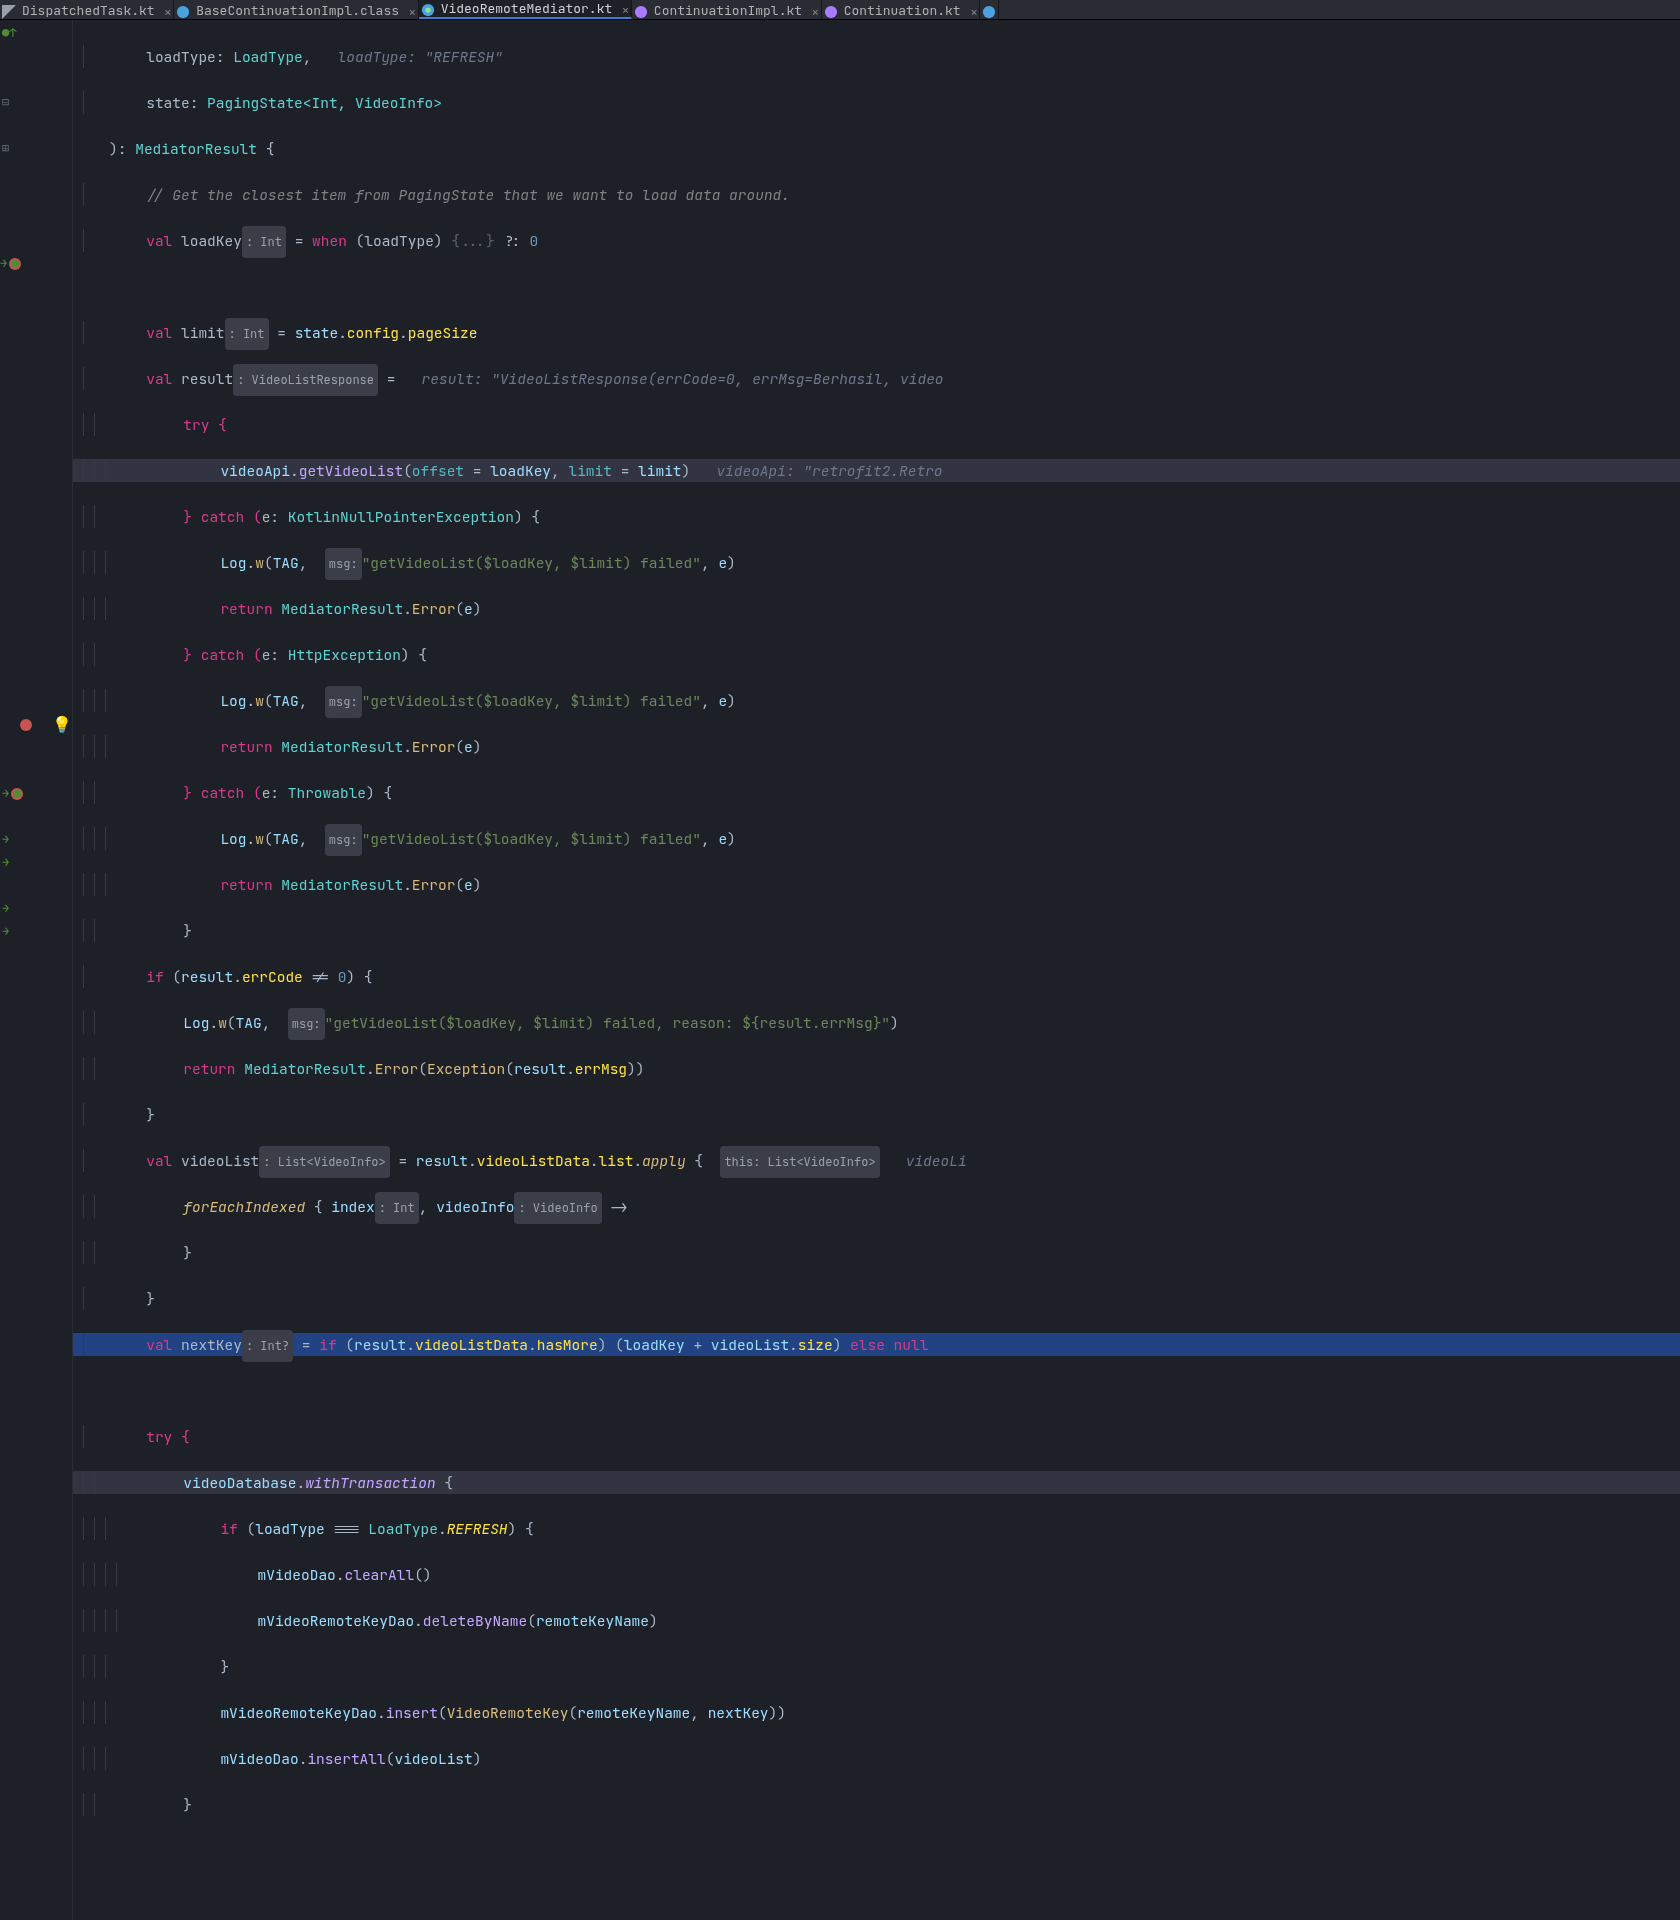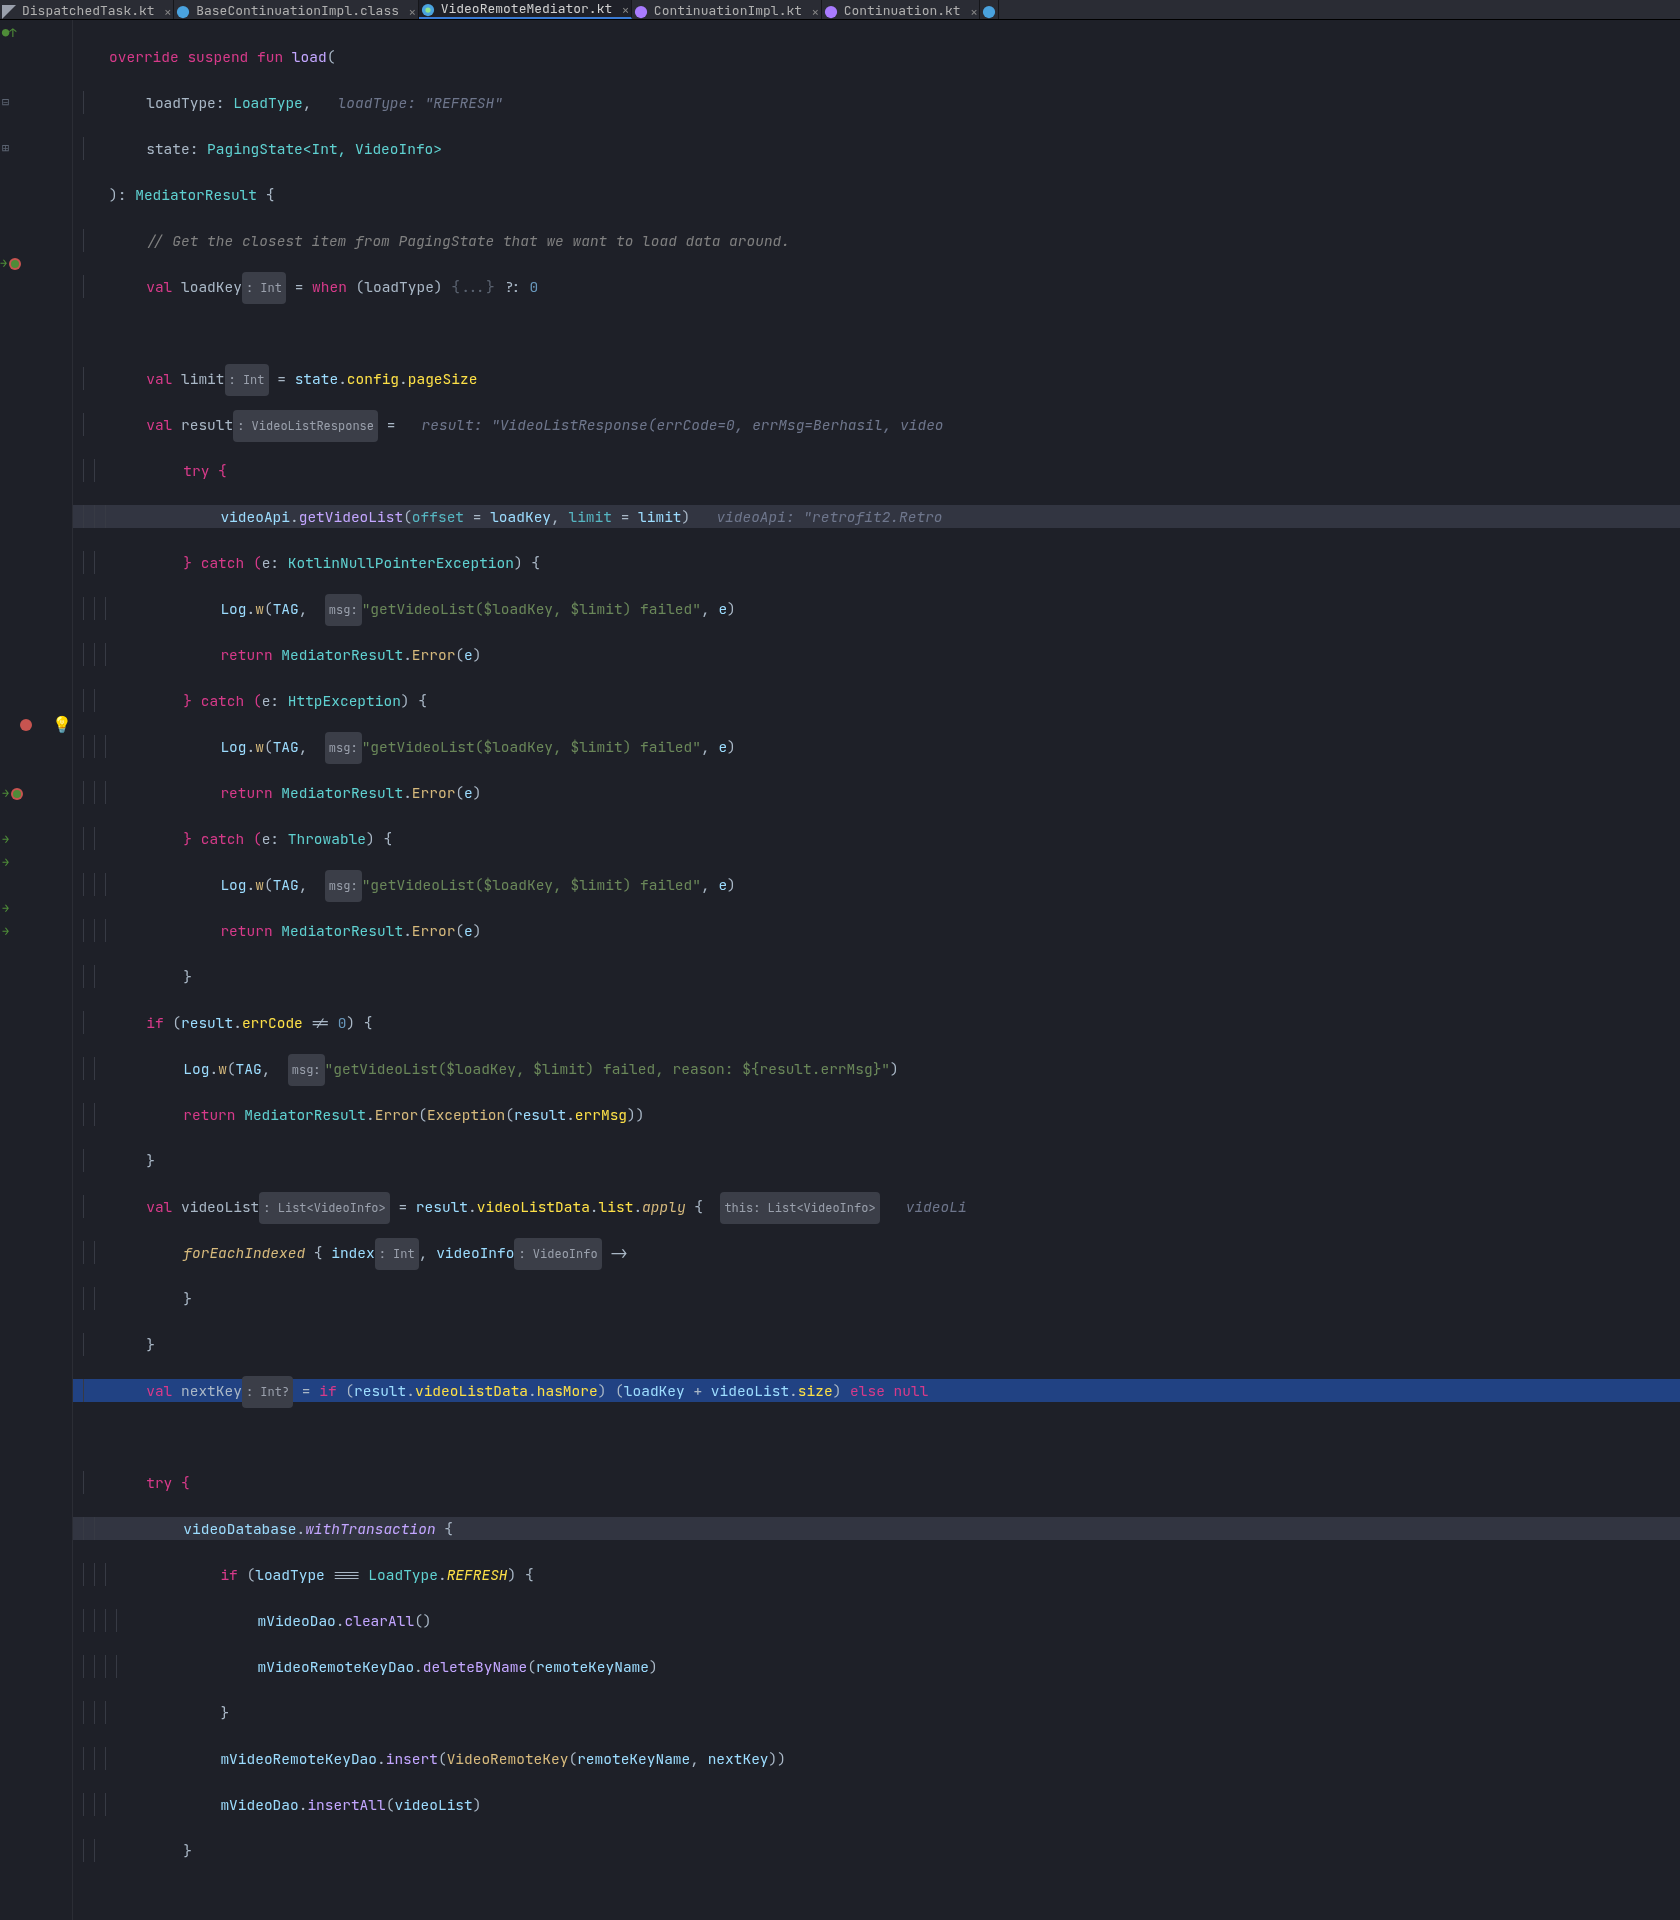--- a/index.html
+++ b/index.html
@@ -122,21 +122,20 @@
         </div>
       <div class="gut-icon" style="top:877px">
           <span class="arrow">→</span>
         </div>
       <div class="gut-icon" style="top:900px">
           <span class="arrow">→</span>
         </div>
     </div>
 
     <div class="codewrap">
-<div class="line"><span class="ind first"> </span>   <span class="kw">override</span> <span class="kw">suspend</span> <span class="kw">fun</span> <span class="fn2">load</span><span>(</span></div>
 <div class="line"><span class="ind first"> </span><span class="ind"> </span>      <span>loadType</span><span>: </span><span class="ty">LoadType</span><span>,</span>   <span class="inlay">loadType: "REFRESH"</span></div>
 <div class="line"><span class="ind first"> </span><span class="ind"> </span>      <span>state</span><span>: </span><span class="ty">PagingState</span><span class="ty">&lt;Int, VideoInfo&gt;</span></div>
 <div class="line"><span class="ind first"> </span>   <span>): </span><span class="ty">MediatorResult</span><span> {</span></div>
 <div class="line"><span class="ind first"> </span><span class="ind"> </span>      <span class="cm">// Get the closest item from PagingState that we want to load data around.</span></div>
 <div class="line"><span class="ind first"> </span><span class="ind"> </span>      <span class="kw">val </span><span>loadKey</span><span class="hint">: Int</span><span> = </span><span class="kw">when </span><span>(loadType) </span><span class="fold">{...}</span><span> ?: </span><span class="nm">0</span></div>
 <div class="line"> </div>
 <div class="line"><span class="ind first"> </span><span class="ind"> </span>      <span class="kw">val </span><span>limit</span><span class="hint">: Int</span><span> = </span><span class="va">state</span><span>.</span><span class="pr">config</span><span>.</span><span class="pr">pageSize</span></div>
 <div class="line"><span class="ind first"> </span><span class="ind"> </span>      <span class="kw">val </span><span>result</span><span class="hint">: VideoListResponse</span><span> = </span>  <span class="inlay">result: "VideoListResponse(errCode=0, errMsg=Berhasil, video</span></div>
 <div class="line"><span class="ind first"> </span><span class="ind"> </span><span class="ind"> </span>         <span class="kw">try {</span></div>
 <div class="line hl-step"><span class="ind first"> </span><span class="ind"> </span><span class="ind"> </span><span class="ind"> </span>            <span class="va">videoApi</span><span>.</span><span class="fn2">getVideoList</span><span>(</span><span class="na">offset</span><span> = </span><span class="va">loadKey</span><span>, </span><span class="na">limit</span><span> = </span><span class="va">limit</span><span>)</span>   <span class="inlay">videoApi: "retrofit2.Retro</span></div>

